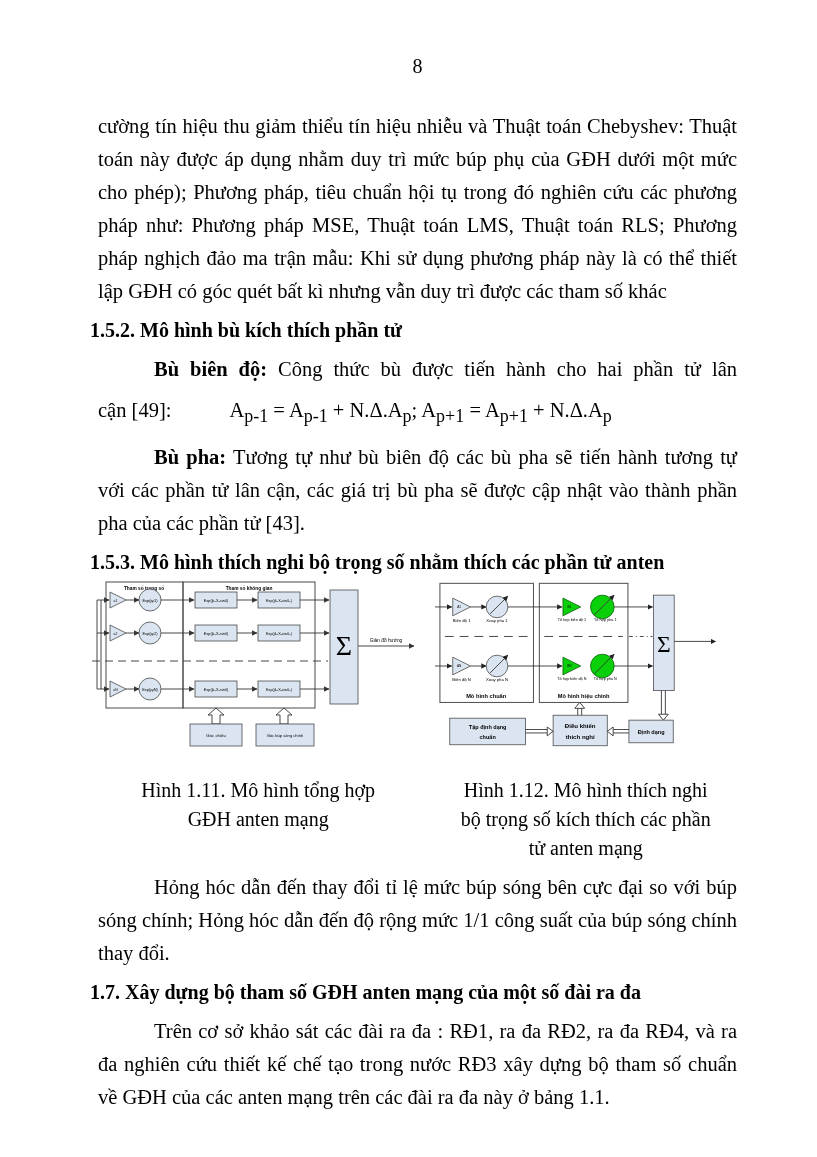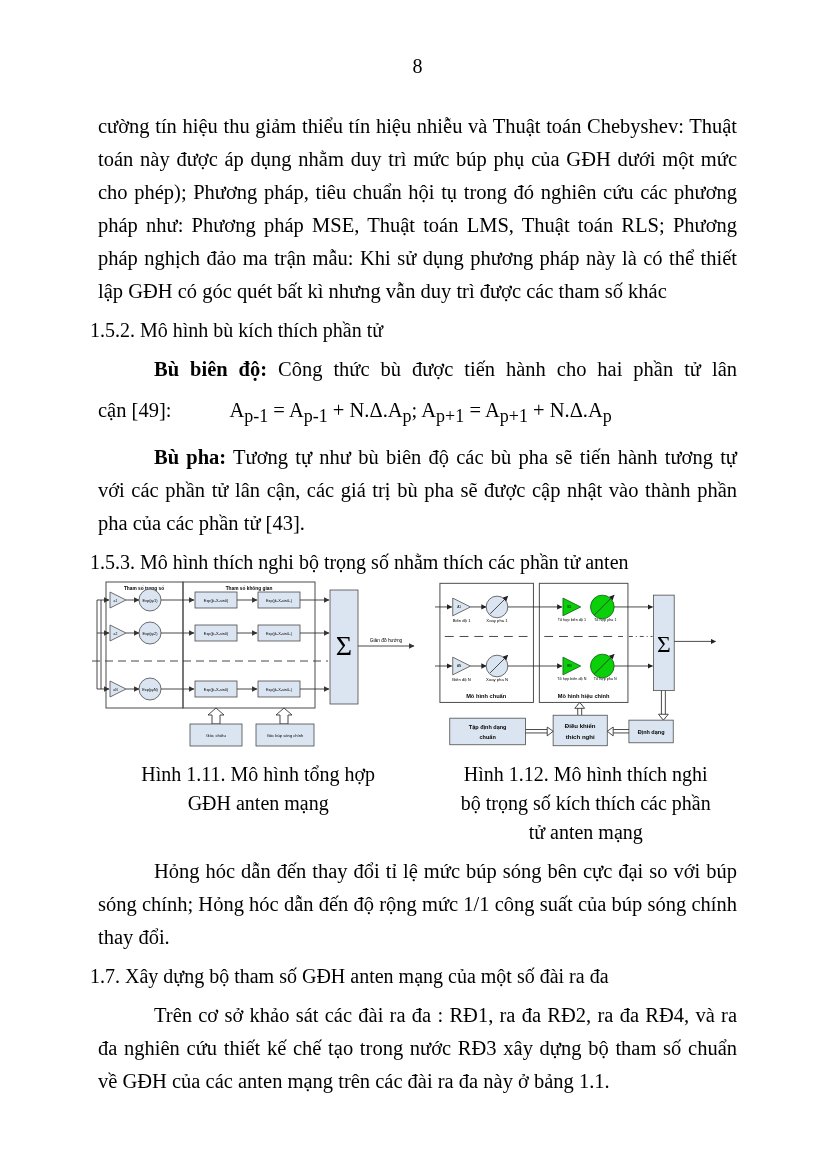--- a/index.html
+++ b/index.html
@@ -5,27 +5,27 @@
   html,body{margin:0;padding:0;background:#ffffff;}
   .page{position:relative;width:817px;height:1157px;background:#fff;color:#000;
         font-family:"Liberation Serif",serif;overflow:hidden;}
   .content{padding:52px 72px 0 90px;}
   .pagenum{text-align:center;font-size:20px;line-height:29px;}
   .body{margin:8px;font-size:20.5px;line-height:33px;}
   .just{text-align:justify;}
   .jl{text-align:justify;text-align-last:justify;}
   .ind{text-indent:56px;}
   .mt{margin-top:29px;}
-  h3.h{margin:0;font-size:20px;line-height:29px;font-weight:normal;white-space:nowrap;}
+  h3.h{margin:0;font-size:20px;line-height:29px;font-weight:bold;white-space:nowrap;}
   .fgap{display:inline-block;width:58px;}
   .formula sub{font-size:18px;}
   .figs{display:flex;margin-top:2px;}
   .figL{width:340px;}
   .figR{width:315px;margin-left:5px;}
-  .caps{display:flex;margin-top:2px;}
+  .caps{display:flex;margin-top:18px;}
   .capL{width:340px;text-align:center;font-size:20px;line-height:29px;}
   .capR{width:322px;text-align:center;font-size:20px;line-height:29px;}
   svg .dt{font-family:"Liberation Sans",sans-serif;fill:#000;}
   svg .bx{fill:#dbe5f1;stroke:#4a4a4a;stroke-width:0.8;}
   svg .fr{fill:none;stroke:#4a4a4a;stroke-width:1;}
   svg .ln{stroke:#333;stroke-width:0.9;fill:none;}
   svg .gn{fill:#0ad00a;stroke:#156815;stroke-width:0.9;}
   svg .wh{fill:#ffffff;stroke:#333;stroke-width:0.9;}
 </style>
 </head>

